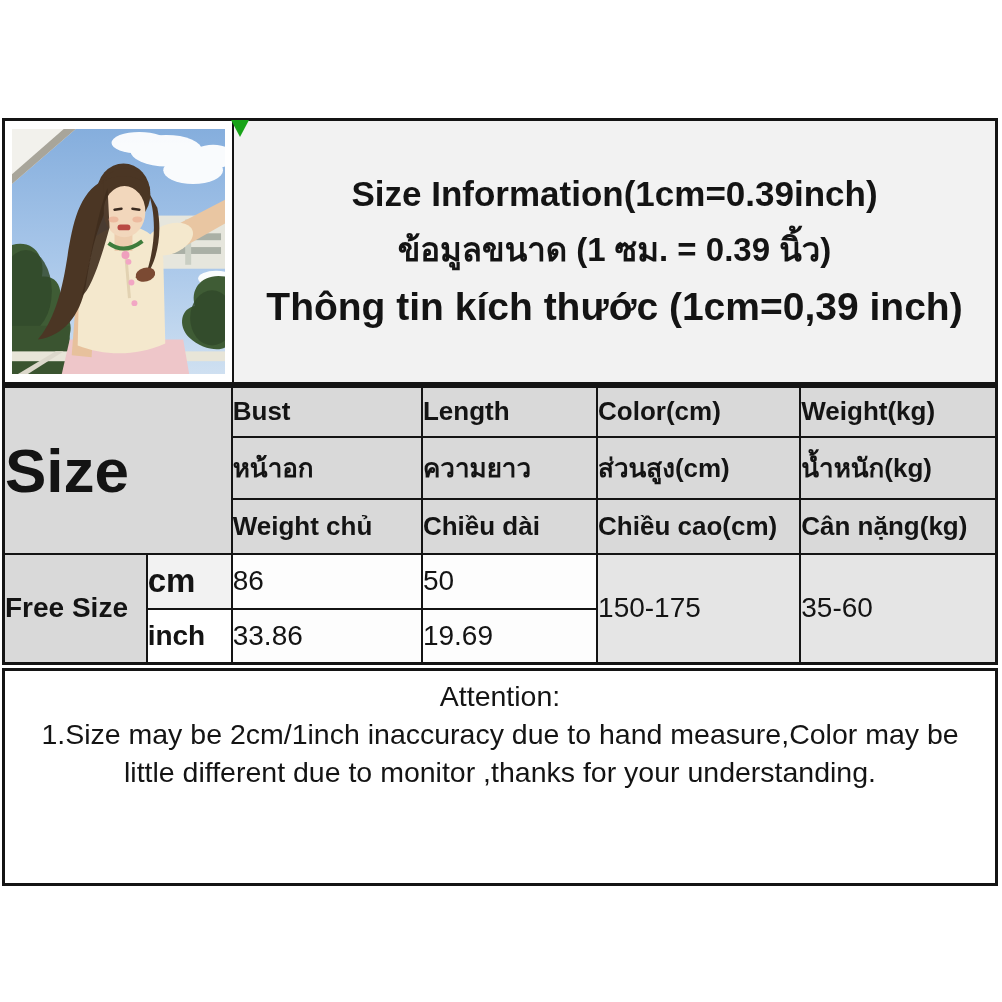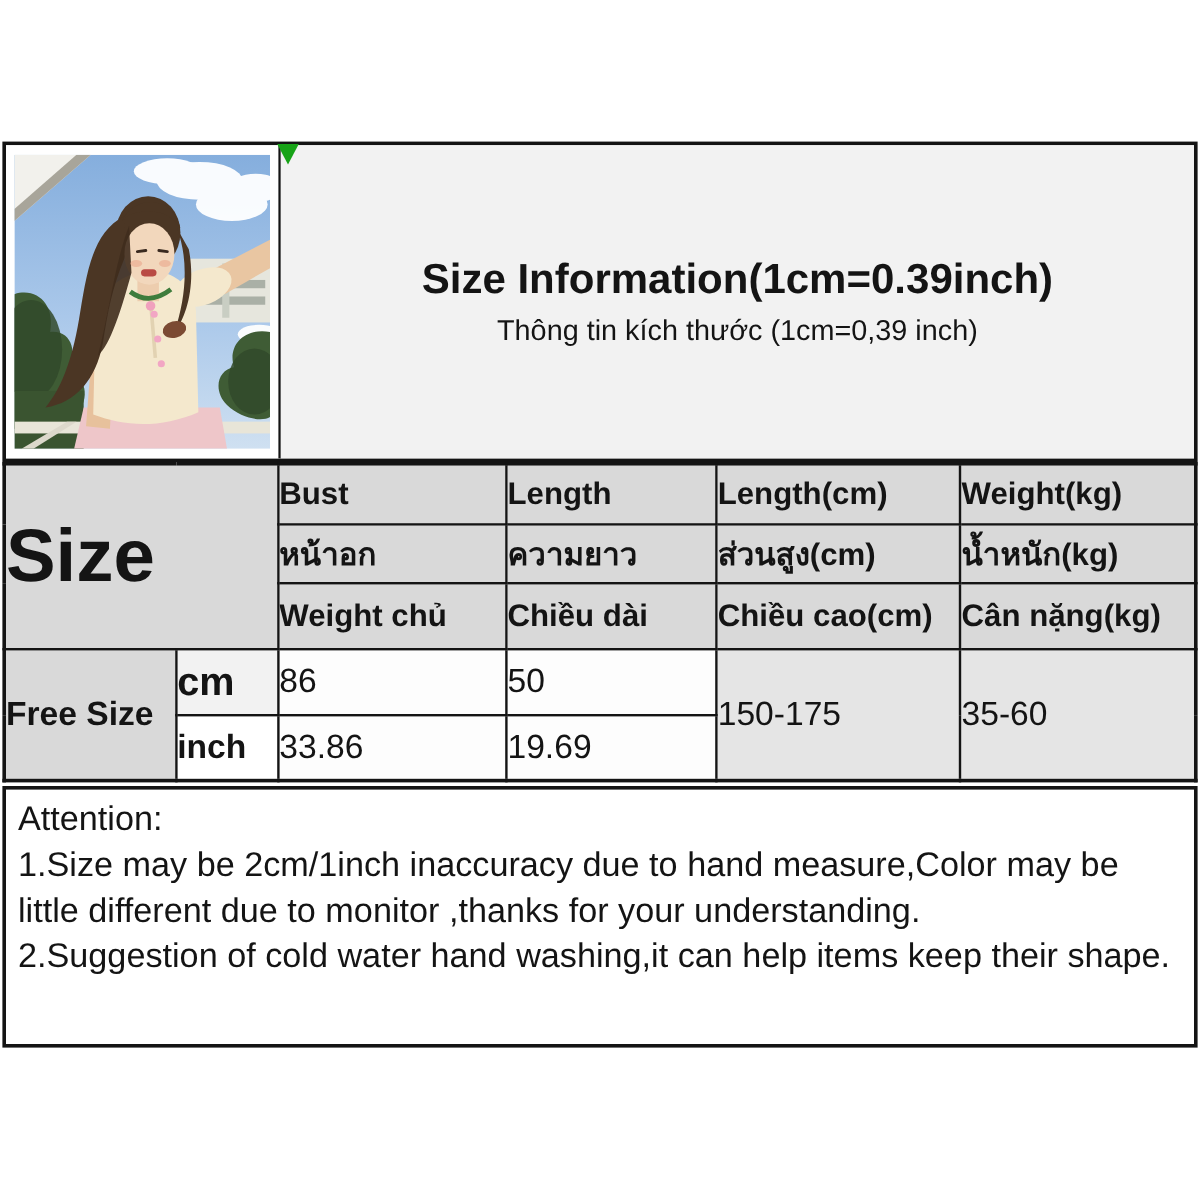--- a/index.html
+++ b/index.html
@@ -8,39 +8,39 @@
   .page { position:absolute; inset:0; width:1002px; height:1002px; background:#fff; overflow:hidden; }
   .content { position:absolute; left:2px; top:118px; width:996px; }
 
   
   .top-section { display:flex; width:996px; height:267px; border:3px solid #141414; background:#f2f2f2;text-align:right; }
   .photo-cell { width:229px; min-width:229px; height:100%; background:#ffffff; border-right:2px solid #141414; padding:8px 7px; }
   .photo-cell svg { width:100%; height:100%; display:block; }
   .title-cell { flex:1; display:flex; flex-direction:column; align-items:center; justify-content:center; gap:9px; background:#f2f2f2; padding:0 8px; }
   .title-en { font-size:35px; font-weight:bold; letter-spacing:0px; }
   .title-th { font-size:33px; font-weight:bold; }
-  .title-vi { font-size:24px; font-weight:normal; }
+  .title-vi { font-size:39px; font-weight:bold; }
 
   
   table.size-table { width:996px; border-collapse:collapse; table-layout:fixed; margin-top:0; }
   table.size-table td { border:2px solid #141414; vertical-align:middle; overflow:hidden; }
   table.size-table { border:3px solid #141414; }
   .hdr { background:#d9d9d9; font-weight:bold; font-size:26px; }
   .corner { background:#d9d9d9; font-weight:bold; font-size:62px; }
   .rowlabel { background:#d9d9d9; font-weight:bold; font-size:28px; }
   .unit-cm { background:#f2f2f2; font-weight:bold; font-size:33px; }
   .unit-inch { background:#ffffff; font-weight:bold; font-size:28px;margin-left:12px; }
   .val { background:#fdfdfd; font-size:28px; }
   .range { background:#e5e5e5; font-size:28px; }
-  tr.r1 { height:50px; } tr.r2 { height:49px; } tr.r3 { height:55px; }
+  tr.r1 { height:50px; } tr.r2 { height:62px; } tr.r3 { height:55px; }
   tr.r4 { height:55px; } tr.r5 { height:55px; }
 
   
   .attention { margin-top:3px; width:996px; height:218px; border:3px solid #141414; background:#ffffff; padding:6px 10px 0 10px; }
-  .attention p { font-size:28.5px; line-height:38px; white-space:nowrap; }
+  .attention p { font-size:28.5px; line-height:38px; white-space:nowrap;text-align:center; }
 
   
   .green-marker { position:absolute; left:231px; top:120px; width:0; height:0;
     border-left:9px solid transparent; border-right:9px solid transparent; border-top:17px solid #17a317; }
 </style>
 </head>
 <body>
 
 <div class="page">
   <div class="content">
@@ -113,39 +113,40 @@
           <circle cx="114" cy="128" r="4" fill="#f0a0bd"></circle>
 
           <ellipse cx="134" cy="148" rx="10" ry="7" fill="#7b4a33" transform="rotate(-15 134 148)"></ellipse>
           <circle cx="117" cy="135" r="3" fill="#f2a6c4"></circle>
           <circle cx="120" cy="156" r="3" fill="#f2a6c4"></circle>
           <circle cx="123" cy="177" r="3" fill="#f2a6c4"></circle>
         </svg>
       </div>
       <div class="title-cell">
         <div class="title-en">Size Information(1cm=0.39inch)</div>
+        <div class="title-th">ข้อมูลขนาด (1 ซม. = 0.39 นิ้ว)</div>
         <div class="title-vi">Thông tin kích thước (1cm=0,39 inch)</div>
       </div>
     </div>
 
     <table class="size-table">
       <colgroup>
         <col style="width:143px">
           <col style="width:85px">
           <col style="width:190px">
         <col style="width:175px">
           <col style="width:203px">
           <col style="width:196px">
       </colgroup>
       <tbody>
           <tr class="r1">
         <td class="corner" colspan="2" rowspan="3">Size</td>
         <td class="hdr">Bust</td>
         <td class="hdr">Length</td>
-        <td class="hdr">Length(cm)</td>
+        <td class="hdr">Color(cm)</td>
         <td class="hdr">Weight(kg)</td>
       </tr>
       <tr class="r2">
         <td class="hdr">หน้าอก</td>
         <td class="hdr">ความยาว</td>
         <td class="hdr">ส่วนสูง(cm)</td>
         <td class="hdr">น้ำหนัก(kg)</td>
       </tr>
       <tr class="r3">
         <td class="hdr">Weight chủ</td>
@@ -166,18 +167,17 @@
         <td class="val">33.86</td>
         <td class="val">19.69</td>
       </tr>
     </tbody>
       </table>
 
     <div class="attention">
       <p>Attention:</p>
       <p>1.Size may be 2cm/1inch inaccuracy due to hand measure,Color may be</p>
       <p>little different due to monitor ,thanks for your understanding.</p>
-      <p>2.Suggestion of cold water hand washing,it can help items keep their shape.</p>
     </div>
   </div>
 
   <div class="green-marker"></div>
 </div>
 
 </body></html>

